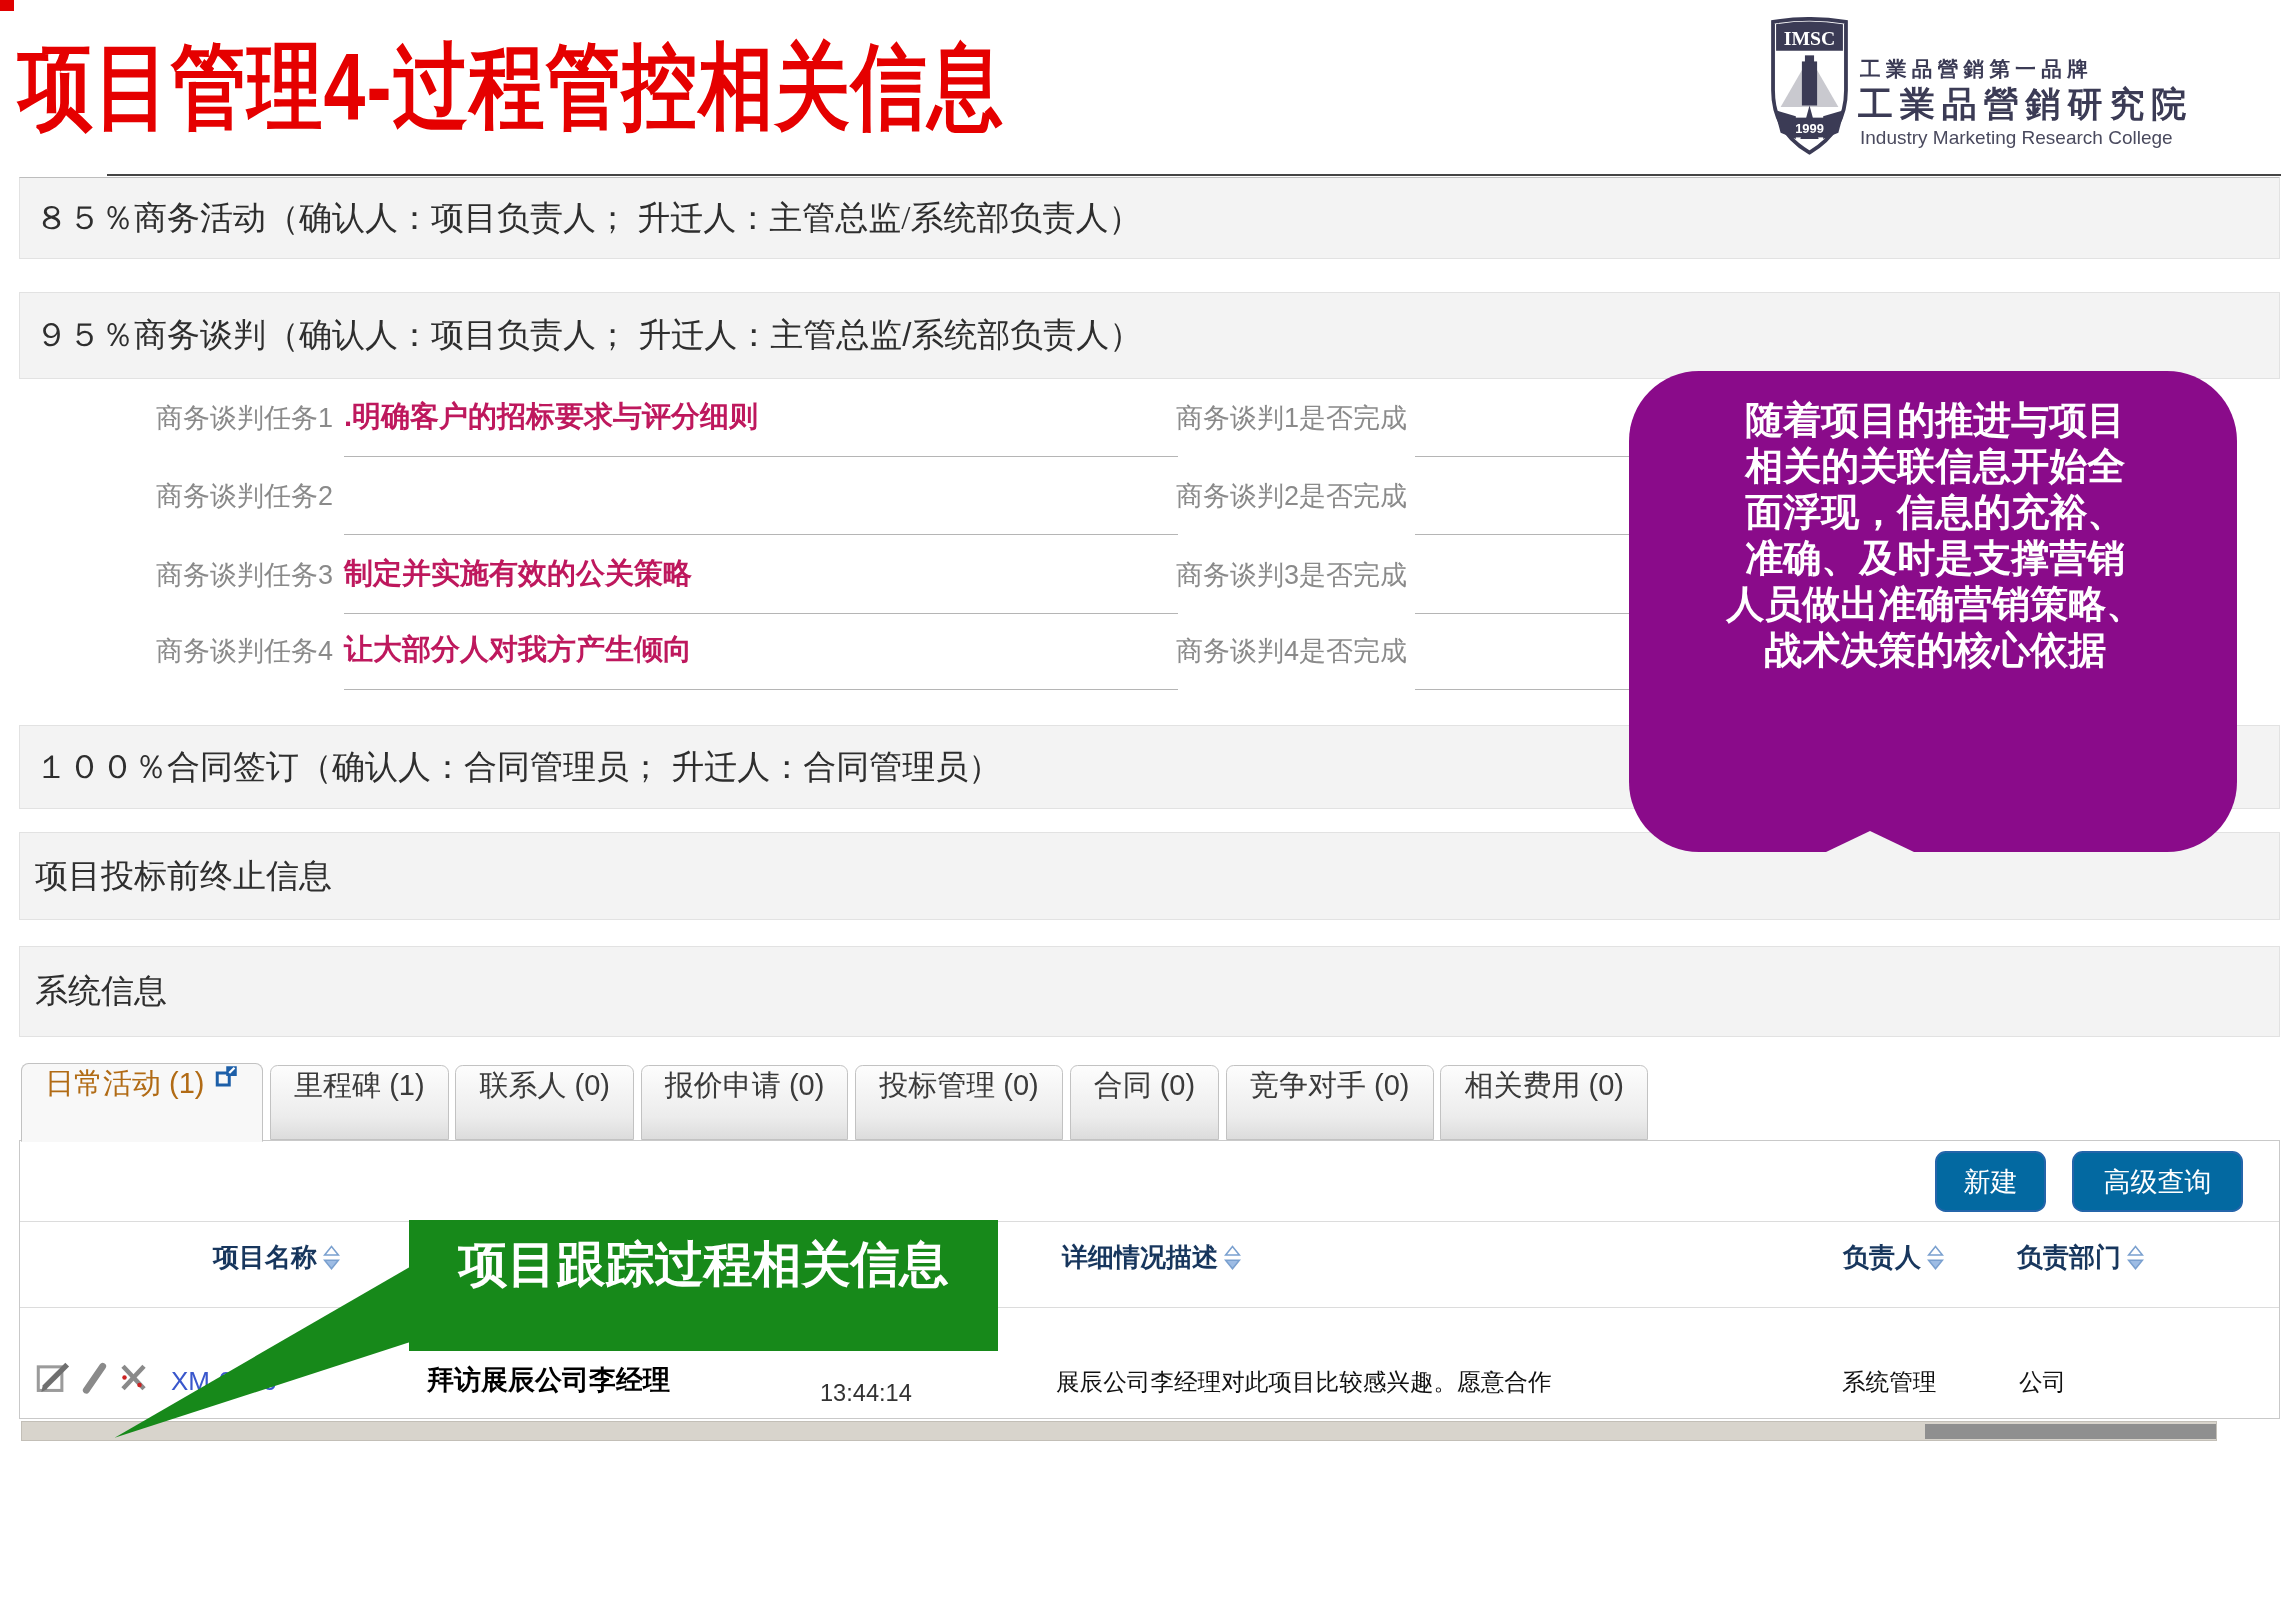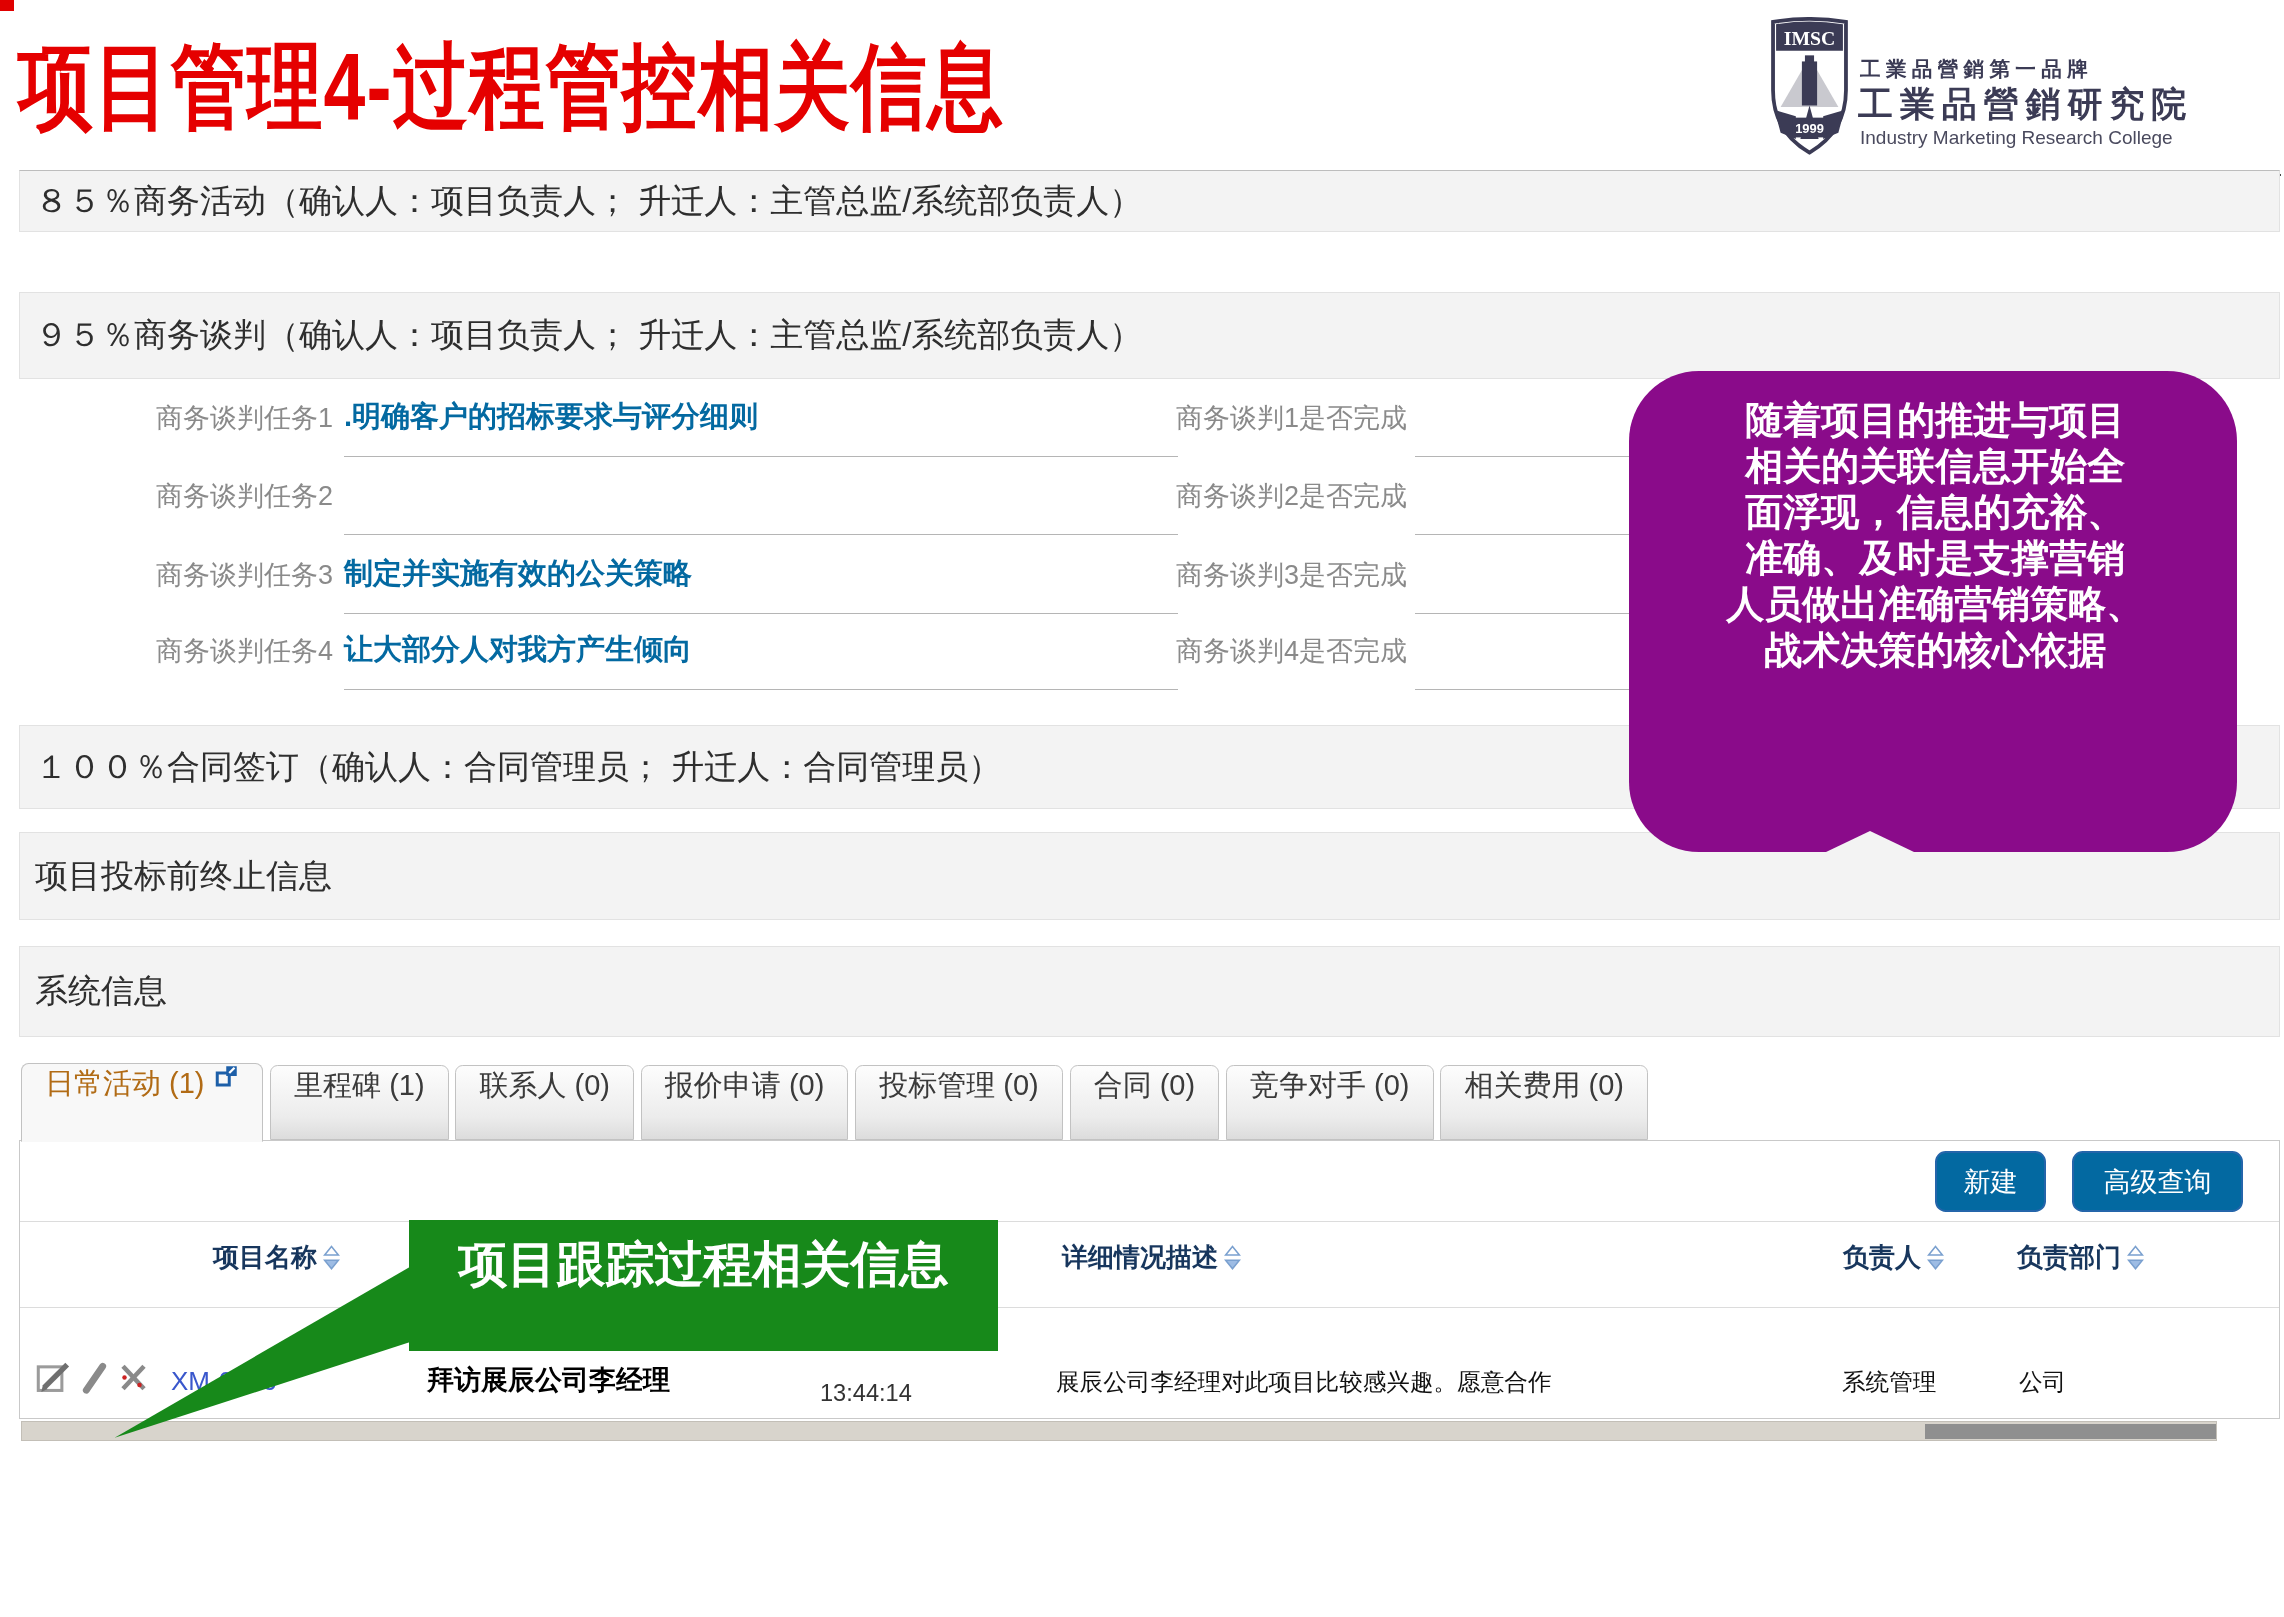--- a/index.html
+++ b/index.html
@@ -23,21 +23,21 @@
   .logo-en{position:absolute;left:90px;top:116px;font-size:19px;color:#4a4a5e;white-space:nowrap;}
   
   .sbar{
     position:absolute;left:19px;width:2261px;background:#f3f3f3;border:0.8px solid #e2e2e2;
     box-sizing:border-box;display:flex;align-items:center;padding-left:15px;
     font-size:33px;color:#2e2e2e;white-space:nowrap;
   }
   
   .frow{position:absolute;left:0;width:2284px;height:76px;}
   .flabel{position:absolute;right:1951px;bottom:21px;font-size:27px;color:#8a8a8a;white-space:nowrap;}
-  .fvalue{position:absolute;left:344px;bottom:20px;font-size:29px;font-weight:bold;color:#0369a1;white-space:nowrap;}
+  .fvalue{position:absolute;left:344px;bottom:20px;font-size:29px;font-weight:bold;color:#be185d;white-space:nowrap;}
   .fline{position:absolute;left:344px;width:834px;bottom:0;height:0;border-bottom:1.5px solid #b5b5b5;}
   .fstatus{position:absolute;left:1176px;width:228px;bottom:21px;text-align:center;font-size:27px;color:#8a8a8a;white-space:nowrap;}
   .fline2{position:absolute;left:1415px;width:792px;bottom:0;height:0;border-bottom:1.5px solid #b5b5b5;}
   
   .purple-bubble{
     position:absolute;left:1629px;top:371px;width:608px;height:481px;border-radius:70px;
     z-index:5;box-sizing:border-box;padding:26px 13.7px 0 18px;
     color:#ffffff;font-size:38px;line-height:46px;font-weight:bold;text-align:center;white-space:pre-line;
   }
   .purple-notch{
@@ -107,21 +107,21 @@
     <path d="M6 122 L34 130 L34 160 L14 152 Z" fill="#3b3b55"></path>
     <path d="M98 122 L70 130 L70 160 L90 152 Z" fill="#3b3b55"></path>
     <rect x="30" y="132" width="44" height="26" fill="#3b3b55"></rect>
     <text x="52" y="152" font-size="17" font-weight="bold" fill="#ffffff" text-anchor="middle">1999</text>
   </svg>
   <div class="logo-tagline">工業品營銷第一品牌</div>
   <div class="logo-name">工業品營銷研究院</div>
   <div class="logo-en">Industry Marketing Research College</div>
 </div>
 
-<div class="sbar" style="top:170px;height:62px;border-top:1.5px solid #bdbdbd;">
+<div class="sbar" style="top:177px;height:82px;border-top:1.5px solid #bdbdbd;font-family:Liberation Serif, serif;">
   <span>８５％商务活动（确认人：项目负责人； 升迁人：主管总监/系统部负责人）</span>
 </div>
 <div class="sbar" style="top:292px;height:87px;">
   <span>９５％商务谈判（确认人：项目负责人； 升迁人：主管总监/系统部负责人）</span>
 </div>
 
 <div class="frow" style="top:381px;">
   <span class="flabel">商务谈判任务1</span>
   <span class="fvalue">.明确客户的招标要求与评分细则</span>
   <div class="fline"></div>

